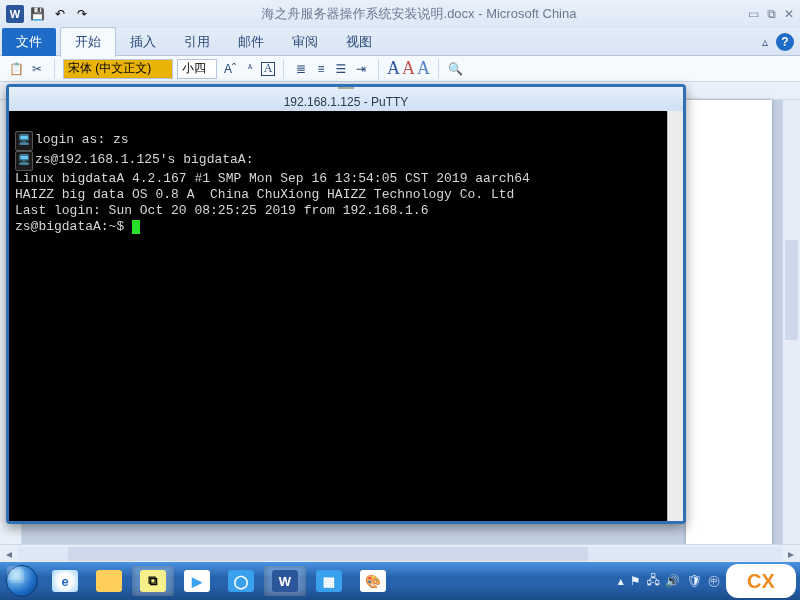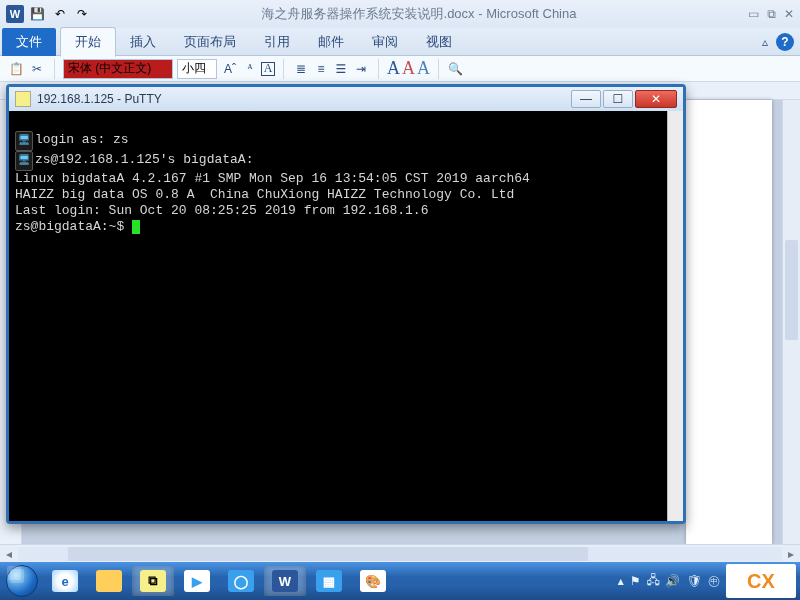--- a/index.html
+++ b/index.html
@@ -19,21 +19,21 @@
   .tab { padding: 5px 14px; font-size: 13px; color: #2b4a7a; }
   .tab.active { background: #f5faff; border: 1px solid #b5c5db; border-bottom: 1px solid #f5faff; border-radius: 3px 3px 0 0; margin-bottom: -1px; }
   .tab-spacer { flex: 1; }
   .tab-help { width: 18px; height: 18px; background: #1e6cc7; color: #fff; border-radius: 50%; display: flex; align-items: center; justify-content: center; font-weight: bold; margin-right: 6px; }
 
   
   .ribbon { height: 26px; background: #f5faff; border-bottom: 1px solid #cdd9ea; padding: 2px 8px; display: flex; align-items: center; gap: 4px; overflow: hidden; }
   .ribbon .grp { display: flex; align-items: center; gap: 2px; }
   .ribbon .sep { width: 1px; height: 20px; background: #cdd9ea; margin: 0 4px; }
   .ribbon .tool { width: 18px; height: 18px; display: flex; align-items: center; justify-content: center; color: #2b4a7a; }
-  .font-name { width: 110px; height: 20px; border: 1px solid #b5c5db; background: #b91c1c; font-size: 12px; padding: 0 4px; display: flex; align-items: center; }
+  .font-name { width: 110px; height: 20px; border: 1px solid #b5c5db; background: #eab308; font-size: 12px; padding: 0 4px; display: flex; align-items: center; }
   .font-size { width: 40px; height: 20px; border: 1px solid #b5c5db; background: #fff; font-size: 12px; padding: 0 4px; display: flex; align-items: center; }
   .style-a { font-family: serif; font-size: 18px; }
   .style-a.blue { color: #2b579a; }
   .style-a.red { color: #c0504d; }
   .style-a.ol { color: #4f81bd; text-shadow: 0 0 1px #fff; }
 
   
   .ruler-h { height: 18px; background: #eaf0f9; border-bottom: 1px solid #cdd9ea; }
 
   
@@ -59,36 +59,36 @@
 
   
   .taskbar { position: absolute; left: 0; right: 0; bottom: 0; height: 38px; background: linear-gradient(#4b94e3, #2763ad 40%, #2763ad 60%, #1c4c8a); display: flex; align-items: center; padding: 0 2px; gap: 2px; }
   .start-orb { width: 40px; height: 34px; display: flex; align-items: center; justify-content: center; }
   .orb { width: 32px; height: 32px; border-radius: 50%; background: radial-gradient(circle at 30% 30%, #9fe0ff, #1e6cc7 60%, #0b3b78); border: 1px solid #0b3b78; position: relative; }
   .orb::before,.orb::after { content:""; position:absolute; width:14px; height:14px; background:#fff3; border-radius:2px; }
   .orb::before{ left:3px; top:3px; }
   .tb-item { width: 42px; height: 30px; border-radius: 2px; display: flex; align-items: center; justify-content: center; }
   .tb-item.active { background: rgba(255,255,255,0.25); box-shadow: inset 0 0 6px rgba(0,0,0,0.3); }
   .tray { margin-left: auto; display: flex; align-items: center; gap: 6px; color: #e8f2ff; padding-right: 2px; }
-  .logo-cx { width: 70px; height: 34px; background: #fff; color: #f08a1d; display: flex; align-items: center; justify-content: center; font-weight: bold; font-size: 20px; border-radius: 2px; }
+  .logo-cx { width: 70px; height: 34px; background: #fff; color: #f08a1d; display: flex; align-items: center; justify-content: center; font-weight: bold; font-size: 20px; border-radius: 12px; }
 
   
   .ic { width: 26px; height: 22px; border-radius: 3px; display:flex; align-items:center; justify-content:center; font-size:13px; font-weight:bold; }
   .ic-ie { color:#1e6cc7; background:radial-gradient(circle,#fff 40%,#9fd3ff);} 
   .ic-folder { background:#ffcf5c; }
   .ic-putty { background:#f6f08a; }
   .ic-play { color:#39a0ed; background:#fff; }
   .ic-q { color:#fff; background:#39a0ed; }
   .ic-word { background:#2b579a; color:#fff; }
   .ic-tm { background:#39a0ed; color:#fff; }
   .ic-paint { background:#fff; }
 
   
   .putty { position: absolute; left: 6px; top: 84px; width: 680px; height: 440px; border: 3px solid #2f6fb5; border-radius: 4px; background: #2f6fb5; box-shadow: 0 4px 12px rgba(0,0,0,0.4); display: flex; flex-direction: column; z-index: 50; }
-  .putty-title { height: 24px; background: linear-gradient(#e6f0fb, #cfe0f2); display: flex; align-items: center; padding: 0 6px; gap: 6px; font-size: 12px; color: #2b3a52; }
+  .putty-title { height: 24px; background: linear-gradient(#e6f0fb, #cfe0f2); display: flex; align-items: center; padding: 0 6px; gap: 6px; font-size: 12px; color: #2b3a52; flex-direction: column; }
   .putty-ico { width: 16px; height: 16px; background: #f6f08a; border: 1px solid #aa9; }
   .putty-title .sp2 { flex: 1; }
   .putty-btns { display: flex; gap: 2px; }
   .putty-btn { width: 30px; height: 18px; border: 1px solid #97afcf; background: linear-gradient(#f3f7fc,#d9e5f3); border-radius: 2px; display:flex; align-items:center; justify-content:center; color:#2b3a52; }
   .putty-btn.close { background: linear-gradient(#ef6a5d,#c8372a); color:#fff; border-color:#8a2a20; width:42px;}
   .putty-body { flex: 1; background: #000; color: #d6d6d6; font-family: "Courier New", monospace; font-size: 13px; padding: 4px 6px; white-space: pre; line-height: 16px; position: relative; overflow: hidden; }
   .putty-body .cursor { display:inline-block; width: 8px; height: 14px; background: #26e02a; vertical-align: middle; }
   .putty-sb { position: absolute; right: 0; top: 0; bottom: 0; width: 16px; background: #ececec; border-left: 1px solid #bbb; }
   .putty-ic { width: 18px; height: 20px; background: #1c1c1c; border: 1px solid #555; border-radius: 2px; margin-right: 2px; display:inline-flex; align-items:center; justify-content:center; color:#6cf; font-size:10px;}
 </style>
@@ -107,21 +107,20 @@
     <span>▭</span>
     <span>⧉</span>
     <span>✕</span>
   </div>
 </div>
 
 <div class="ribbon-tabs">
   <div class="tab-file">文件</div>
   <div class="tab active">开始</div>
   <div class="tab">插入</div>
-  <div class="tab">页面布局</div>
   <div class="tab">引用</div>
   <div class="tab">邮件</div>
   <div class="tab">审阅</div>
   <div class="tab">视图</div>
   <div class="tab-spacer"></div>
   <span style="color:#2b4a7a;margin-right:8px;">▵</span>
   <div class="tab-help">?</div>
 </div>
 
 <div class="ribbon">

